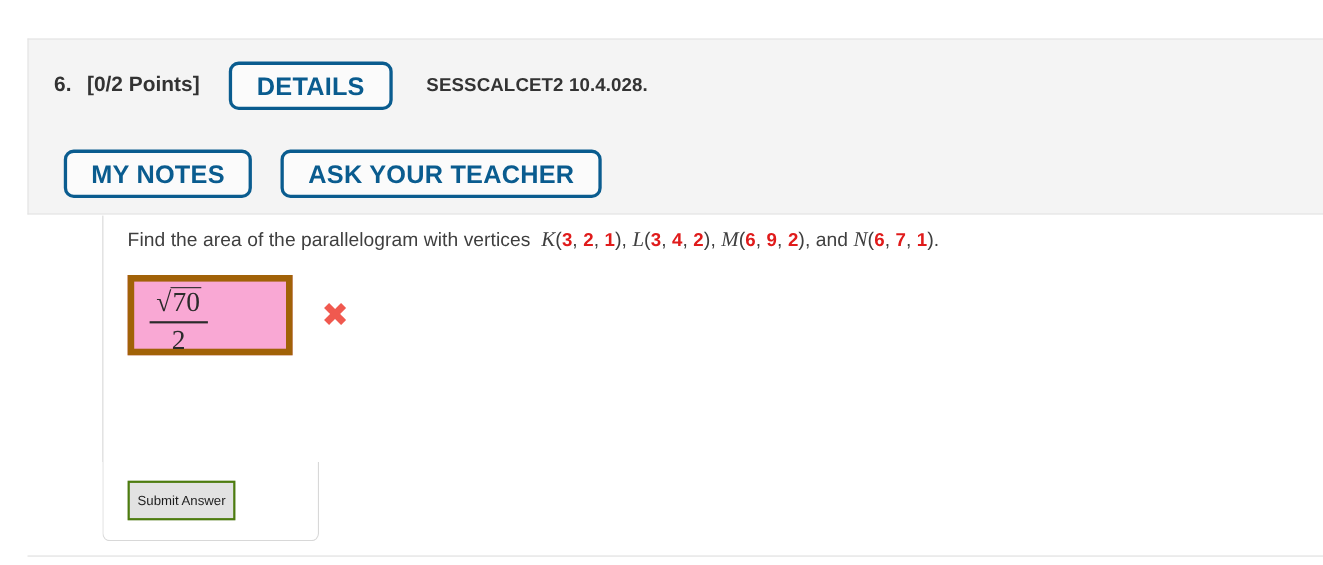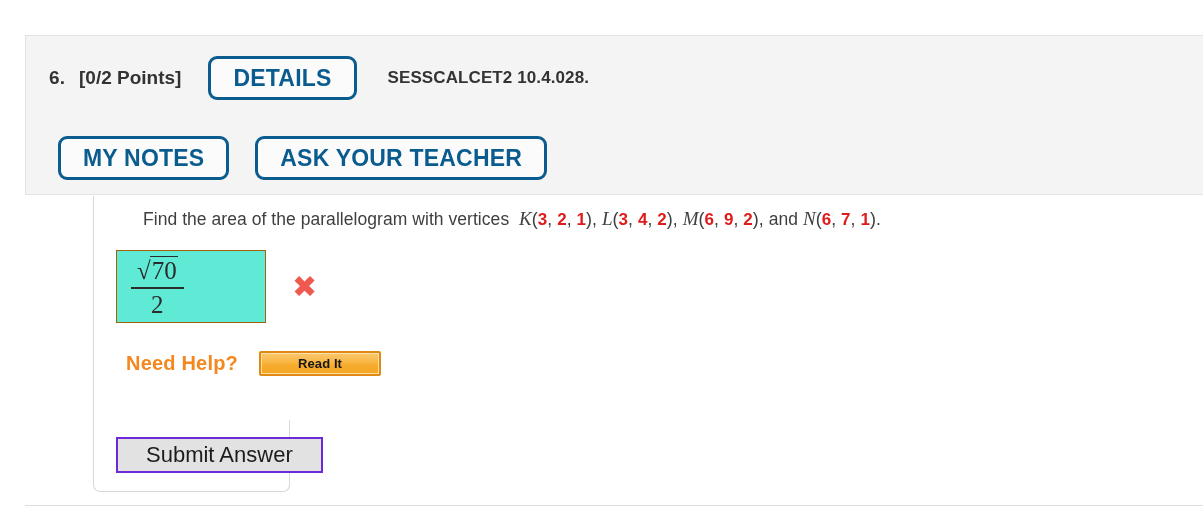--- a/index.html
+++ b/index.html
@@ -96,21 +96,20 @@
     border-left: 1px solid #d8d8d8;
     background: #ffffff;
   }
   .q-text {
     position: absolute;
     left: 22px; top: 12px;
     font-size: 17.5px;
     color: #3f3f3f;
     white-space: nowrap;
     letter-spacing: .05px;
-    margin-left: 27px;
   }
   .q-text .var {
     font-style: italic;
     font-family: "Liberation Serif", serif;
     font-size: 19px;
   }
   .q-text .num {
     color: #e01b1b;
     font-weight: bold;
     font-size: 17px;
@@ -119,22 +118,22 @@
 
   .answer-row {
     position: absolute;
     left: 22px; top: 54px;
     display: flex;
     align-items: center;
   }
   .answer-box {
     width: 150px;
     height: 73px;
-    border: 1px solid #a16207;
-    background: #5eead4;
+    border: 6px solid #a16207;
+    background: #f9a8d4;
     position: relative;
   }
   .frac {
     position: absolute;
     left: 14px; top: 5px;
     display: inline-block;
     text-align: center;
     font-family: "Liberation Serif", serif;
     color: #2b2b2b;
   }
@@ -211,25 +210,25 @@
     border: 1px solid #d8d8d8;
     border-top: none;
     border-bottom-left-radius: 7px;
     border-bottom-right-radius: 7px;
     background: #ffffff;
   }
   .submit-btn {
     position: absolute;
     left: 22px; top: 17px;
     height: 36px;
-    padding: 0 28px;
+    padding: 0 7px;
     background: #e2e2e2;
-    border: 2px solid #6d28d9;
+    border: 2px solid #4d7c0f;
     color: #1c1c1c;
-    font-size: 22px;
+    font-size: 12px;
     font-family: "Liberation Sans", sans-serif;
     display: flex;
     align-items: center;
     justify-content: center;
     cursor: pointer;
     white-space: nowrap;
   }
 
   .bottom-rule {
     position: absolute;
@@ -277,24 +276,20 @@
       <div class="answer-box">
         <div class="frac">
           <div class="numer"><span class="radical">√</span><span class="radicand">70</span></div>
           <div class="bar"></div>
           <div class="denom">2</div>
         </div>
       </div>
       <span class="mark-wrong">✖</span>
     </div>
 
-    <div class="help-row">
-      <span class="help-label">Need Help?</span>
-      <div class="read-it-btn">Read It</div>
-    </div>
 
   </div>
 
   <div class="submit-panel">
     <div class="submit-btn">Submit Answer</div>
   </div>
 
   <div class="bottom-rule"></div>
 
 </div>

